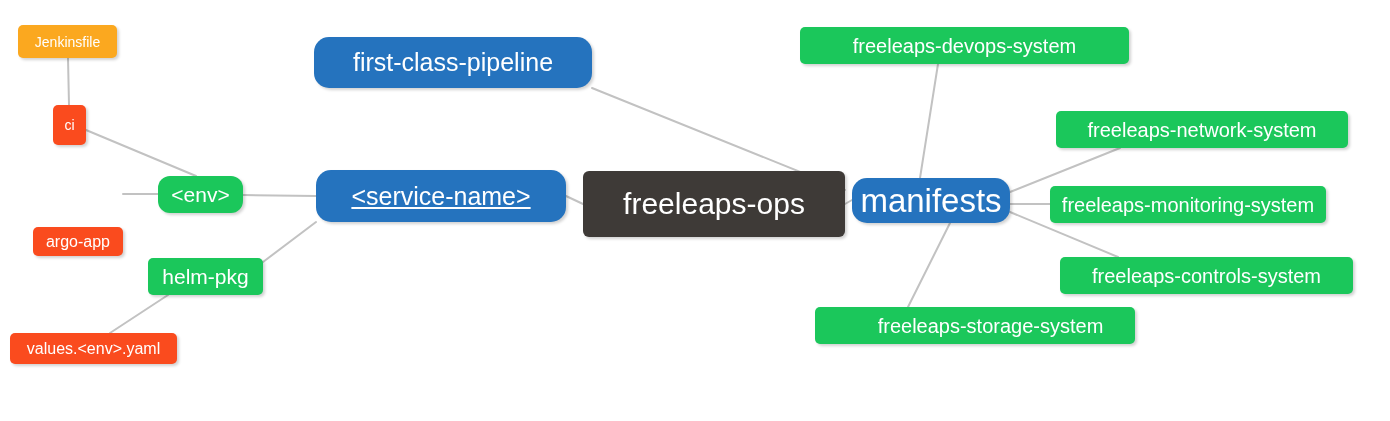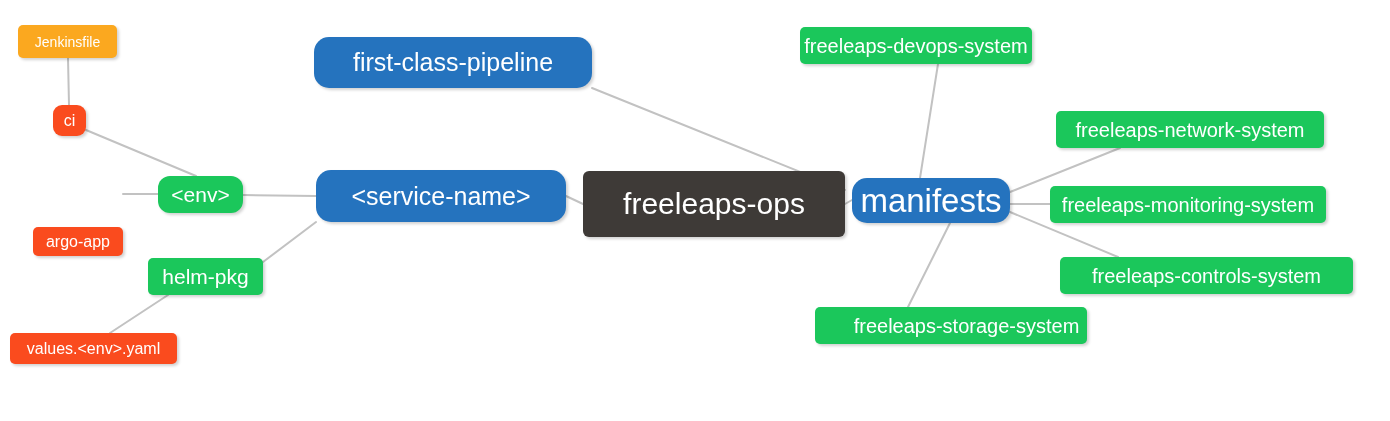--- a/index.html
+++ b/index.html
@@ -64,56 +64,56 @@
       <line x1="920" y1="178" x2="938" y2="64" stroke="#c2c2c2" stroke-width="2" stroke-linecap="round"></line>
       <line x1="1010" y1="192" x2="1120" y2="148" stroke="#c2c2c2" stroke-width="2" stroke-linecap="round"></line>
       <line x1="1010" y1="204" x2="1050" y2="204" stroke="#c2c2c2" stroke-width="2" stroke-linecap="round"></line>
       <line x1="1010" y1="212" x2="1118" y2="257" stroke="#c2c2c2" stroke-width="2" stroke-linecap="round"></line>
       <line x1="950" y1="223" x2="908" y2="307" stroke="#c2c2c2" stroke-width="2" stroke-linecap="round"></line>
     </svg>
   <div id="node-layer">
       <div class="node root" style="left: 583px; top: 171px; width: 262px; height: 66px; font-size: 30px;">
         <span>freeleaps-ops</span>
       </div>
-      <div class="node blue" style="left: 316px; top: 170px; width: 250px; height: 52px; font-size: 25px;">
+      <div class="node blue" style="left: 316px; top: 170px; width: 250px; height: 52px; font-size: 25px; text-decoration: underline;">
         <span>&lt;service-name&gt;</span>
       </div>
       <div class="node blue" style="left: 314px; top: 37px; width: 278px; height: 51px; font-size: 25px;">
         <span>first-class-pipeline</span>
       </div>
       <div class="node blue" style="left: 852px; top: 178px; width: 158px; height: 45px; font-size: 33px;">
         <span>manifests</span>
       </div>
       <div class="node green" style="left: 158px; top: 176px; width: 85px; height: 37px; font-size: 21px; border-radius: 12px;">
         <span>&lt;env&gt;</span>
       </div>
       <div class="node green" style="left: 148px; top: 258px; width: 115px; height: 37px; font-size: 21px;">
         <span>helm-pkg</span>
       </div>
       <div class="node red" style="left: 33px; top: 179px; width: 90px; height: 29px; font-size: 16px; margin-top: 48px;">
         <span>argo-app</span>
       </div>
       <div class="node red" style="left: 10px; top: 333px; width: 167px; height: 31px; font-size: 16px;">
         <span>values.&lt;env&gt;.yaml</span>
       </div>
-      <div class="node red" style="left: 53px; top: 105px; width: 33px; height: 31px; font-size: 16px; border-radius: 9px;">
+      <div class="node red" style="left: 53px; top: 105px; width: 33px; height: 40px; font-size: 14px;">
         <span>ci</span>
       </div>
       <div class="node orange" style="left: 18px; top: 25px; width: 99px; height: 33px; font-size: 14px;">
         <span>Jenkinsfile</span>
       </div>
-      <div class="node green" style="left: 800px; top: 27px; width: 232px; height: 37px; font-size: 20px;">
+      <div class="node green" style="left: 800px; top: 27px; width: 329px; height: 37px; font-size: 20px;">
         <span>freeleaps-devops-system</span>
       </div>
-      <div class="node green" style="left: 1056px; top: 111px; width: 268px; height: 37px; font-size: 20px;">
+      <div class="node green" style="left: 1056px; top: 111px; width: 292px; height: 37px; font-size: 20px;">
         <span>freeleaps-network-system</span>
       </div>
       <div class="node green" style="left: 1050px; top: 186px; width: 276px; height: 37px; font-size: 20px;">
         <span>freeleaps-monitoring-system</span>
       </div>
       <div class="node green" style="left: 1060px; top: 257px; width: 293px; height: 37px; font-size: 20px;">
         <span>freeleaps-controls-system</span>
       </div>
-      <div class="node green" style="left: 815px; top: 307px; width: 272px; height: 37px; font-size: 20px; padding-left: 41px;">
+      <div class="node green" style="left: 815px; top: 307px; width: 320px; height: 37px; font-size: 20px; padding-left: 41px;">
         <span>freeleaps-storage-system</span>
       </div>
     </div>
 </div>
 
 </body></html>

